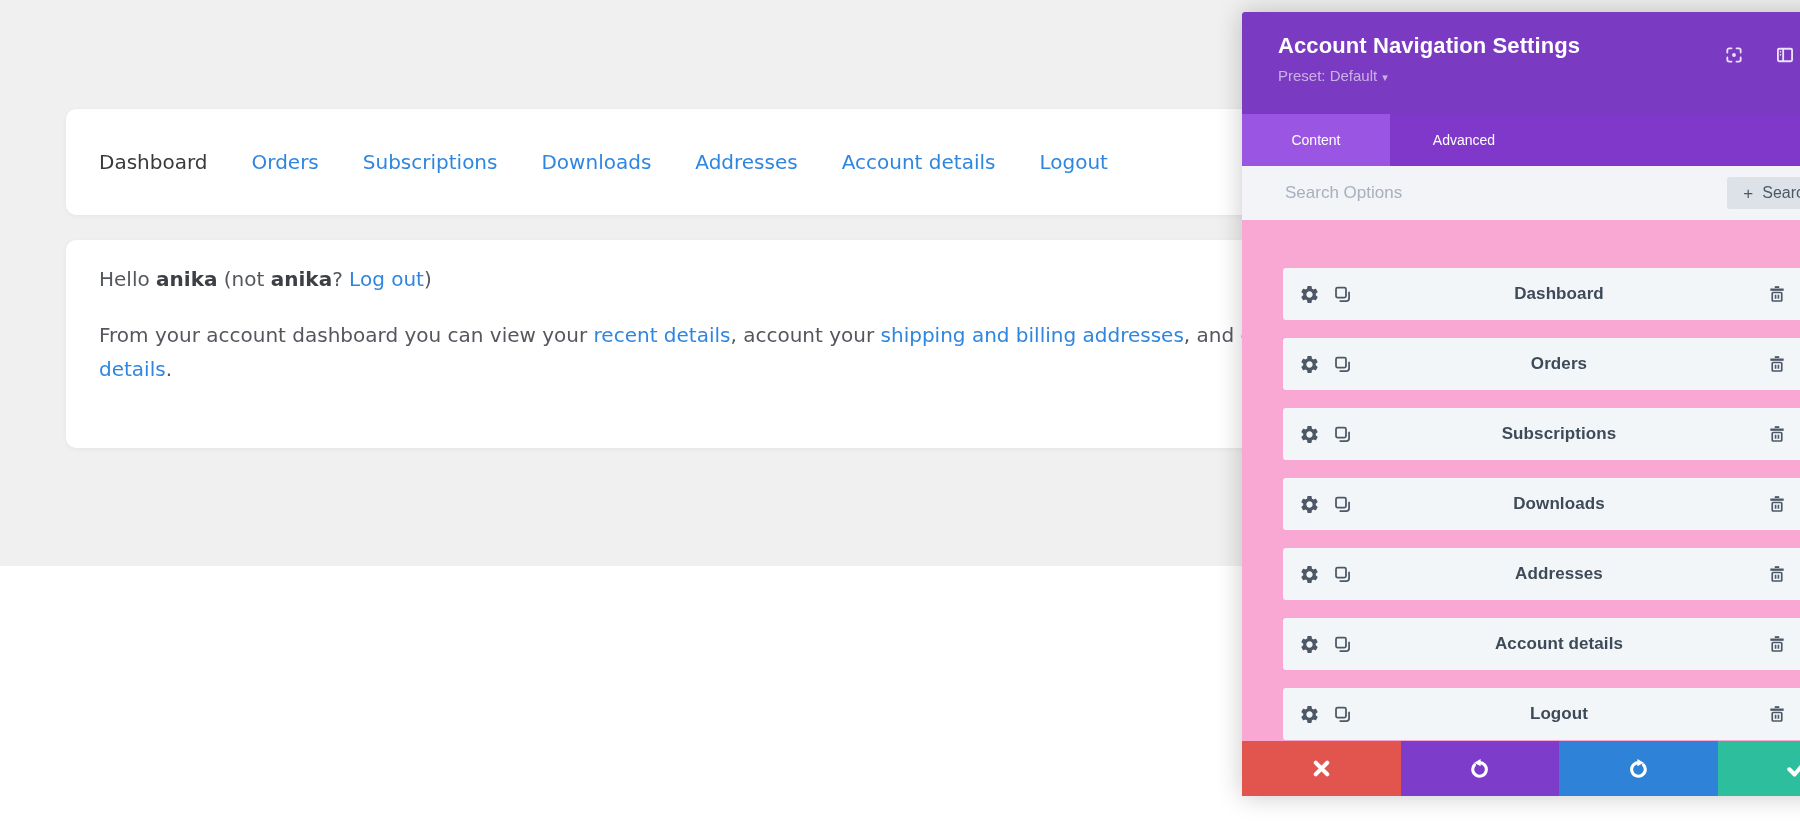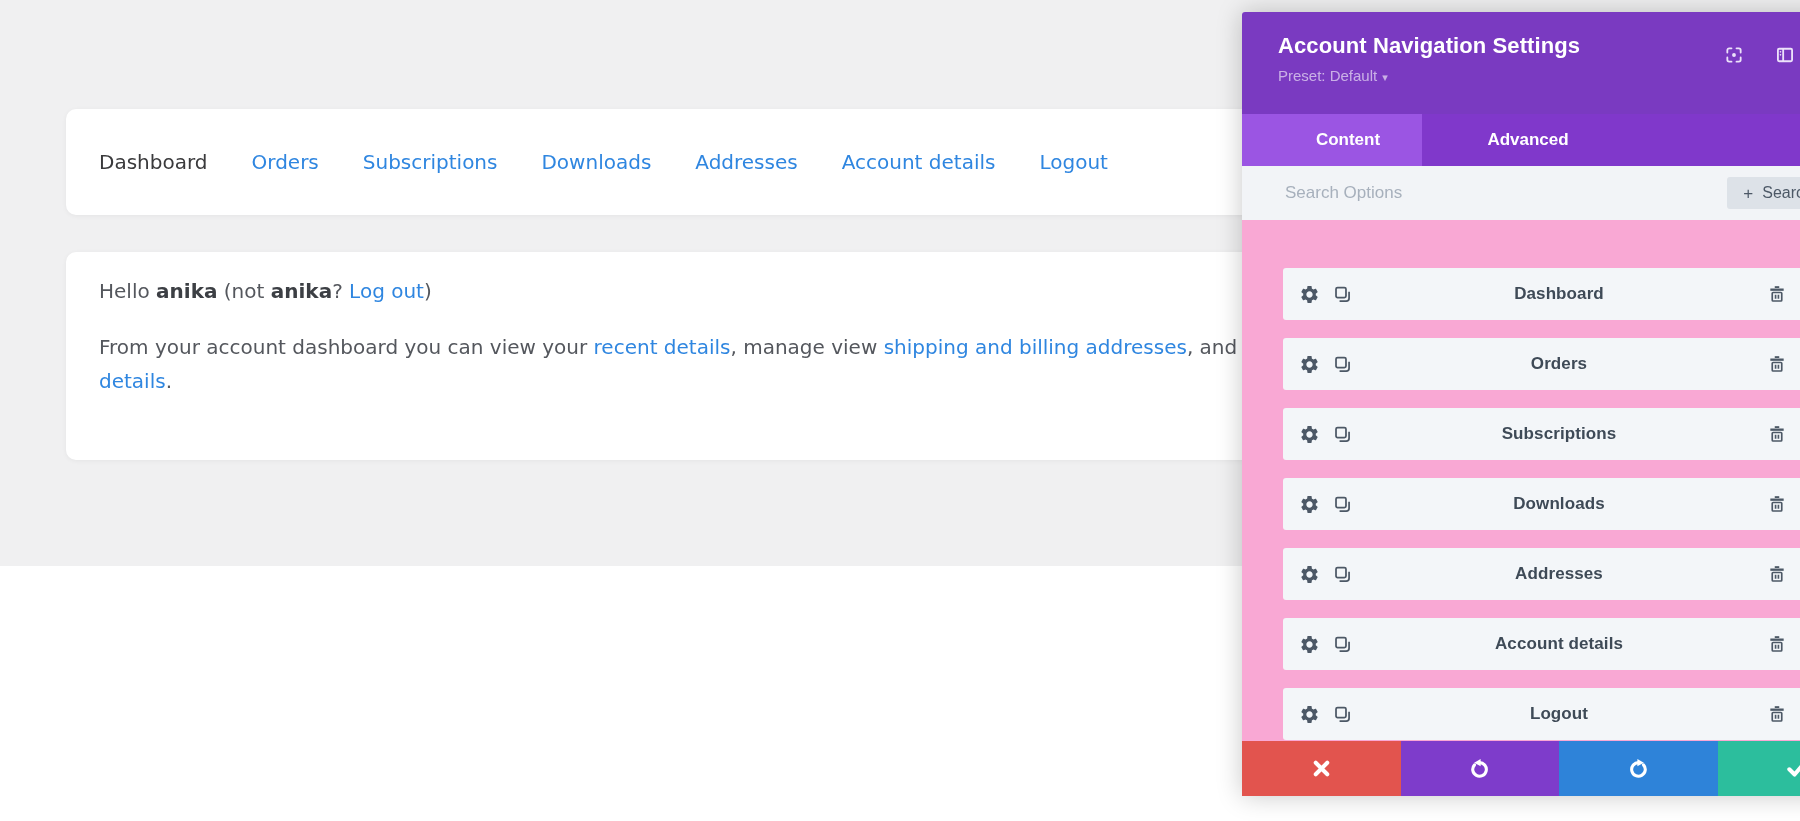--- a/index.html
+++ b/index.html
@@ -7,21 +7,21 @@
     width:1800px; height:821px; position:relative; overflow:hidden;
     background:#ffffff; font-family:"DejaVu Sans","Liberation Sans",sans-serif;
   }
   
   .page-top-bg { position:absolute; left:0; top:0; width:1800px; height:566px; background:#f0f0f1; }
   .card { position:absolute; left:66px; width:1680px; background:#ffffff; border-radius:10px;
           box-shadow:0 1px 5px rgba(0,0,0,.05); box-sizing:border-box; }
   .navcard { top:109px; height:106px; display:flex; align-items:center; gap:44px; padding-left:33px; }
   .nav-item { font-size:20px; font-weight:500; color:#2f86e0; text-decoration:none; cursor:pointer; white-space:nowrap; }
   .nav-item.active { color:#3a3a3c; }
-  .textcard { top:252px; height:208px; padding:26px 33px; font-size:20px; color:#54575d; }
+  .textcard { top:240px; height:208px; padding:26px 33px; font-size:20px; color:#54575d; }
   .hello-line { margin:0 0 30px 0; line-height:26px; }
   .hello-line b { color:#3c3f44; }
   .desc-line1 { margin:0; white-space:nowrap; line-height:26px; }
   .desc-line2 { margin:8px 0 0 0; line-height:26px; }
   .link { color:#2f86e0; text-decoration:none; cursor:pointer; }
 
   
   .modal { position:absolute; left:1242px; top:12px; width:634px; height:784px;
            border-radius:3px 3px 0 0; box-shadow:0 0 26px rgba(0,0,0,.22);
            font-family:"Liberation Sans",sans-serif; }
@@ -30,21 +30,21 @@
   .title-wrap { flex:1; min-width:0; padding-top:21px; }
   .modal-title { margin:0; font-size:22px; font-weight:bold; color:#ffffff; white-space:nowrap; letter-spacing:.1px; }
   .preset { margin-top:8px; font-size:15px; font-weight:normal; color:rgba(255,255,255,.6); cursor:pointer; }
   .caret { font-size:11px; margin-left:5px; font-family:"DejaVu Sans",sans-serif; }
   .header-icons { display:flex; gap:31px; padding-top:33px; }
   .hicon { width:20px; height:20px; color:#ece2fa; cursor:pointer; }
   .hicon svg { width:20px; height:20px; display:block; }
 
   .tabs { display:flex; height:52px; background:#8038cb; }
   .tab { width:148px; display:flex; align-items:center; justify-content:center;
-         color:#ffffff; font-size:17px; font-weight:bold; cursor:pointer;padding-left:32px; }
+         color:#ffffff; font-size:14px; font-weight:normal; cursor:pointer; }
   .tab.active { background:#9b55e3; }
 
   .modal-body { position:relative; height:575px; background:#f9a8d4; overflow:hidden; }
   .search-row { height:54px; background:#f2f4f7; display:flex; align-items:center;
                 padding:0 47px 0 41px; box-sizing:border-box; }
   .search-row input { flex:1; border:none; outline:none; background:transparent;
                       font-size:17px; font-family:inherit; color:#444; }
   .search-row input::placeholder { color:#a7b0bc; }
   .filter-btn { display:flex; align-items:center; gap:9px; background:#dde2e8; border:none;
                 border-radius:3px; color:#4c5866; font-size:16px; font-family:inherit;
@@ -91,21 +91,21 @@
 
     <a class="nav-item">Addresses</a>
 
     <a class="nav-item">Account details</a>
 
     <a class="nav-item">Logout</a>
   </nav>
 
 <section class="card textcard">
   <p class="hello-line"><span>Hello </span><b>anika</b><span> (not </span><b>anika</b><span>? </span><a class="link">Log out</a><span>)</span></p>
-  <p class="desc-line1"><span>From your account dashboard you can view your </span><a class="link">recent details</a><span>, manage view </span><a class="link">shipping and billing addresses</a><span>, and </span><a class="link">edit your password and account</a></p>
+  <p class="desc-line1"><span>From your account dashboard you can view your </span><a class="link">recent details</a><span>, account your </span><a class="link">shipping and billing addresses</a><span>, and </span><a class="link">edit your password and account</a></p>
   <p class="desc-line2"><a class="link">details</a><span>.</span></p>
 </section>
 
 <div class="modal">
 
   <header class="modal-header">
     <div class="title-wrap">
       <h2 class="modal-title">Account Navigation Settings</h2>
       <div class="preset"><span>Preset: Default</span><span class="caret">▾</span></div>
     </div>

